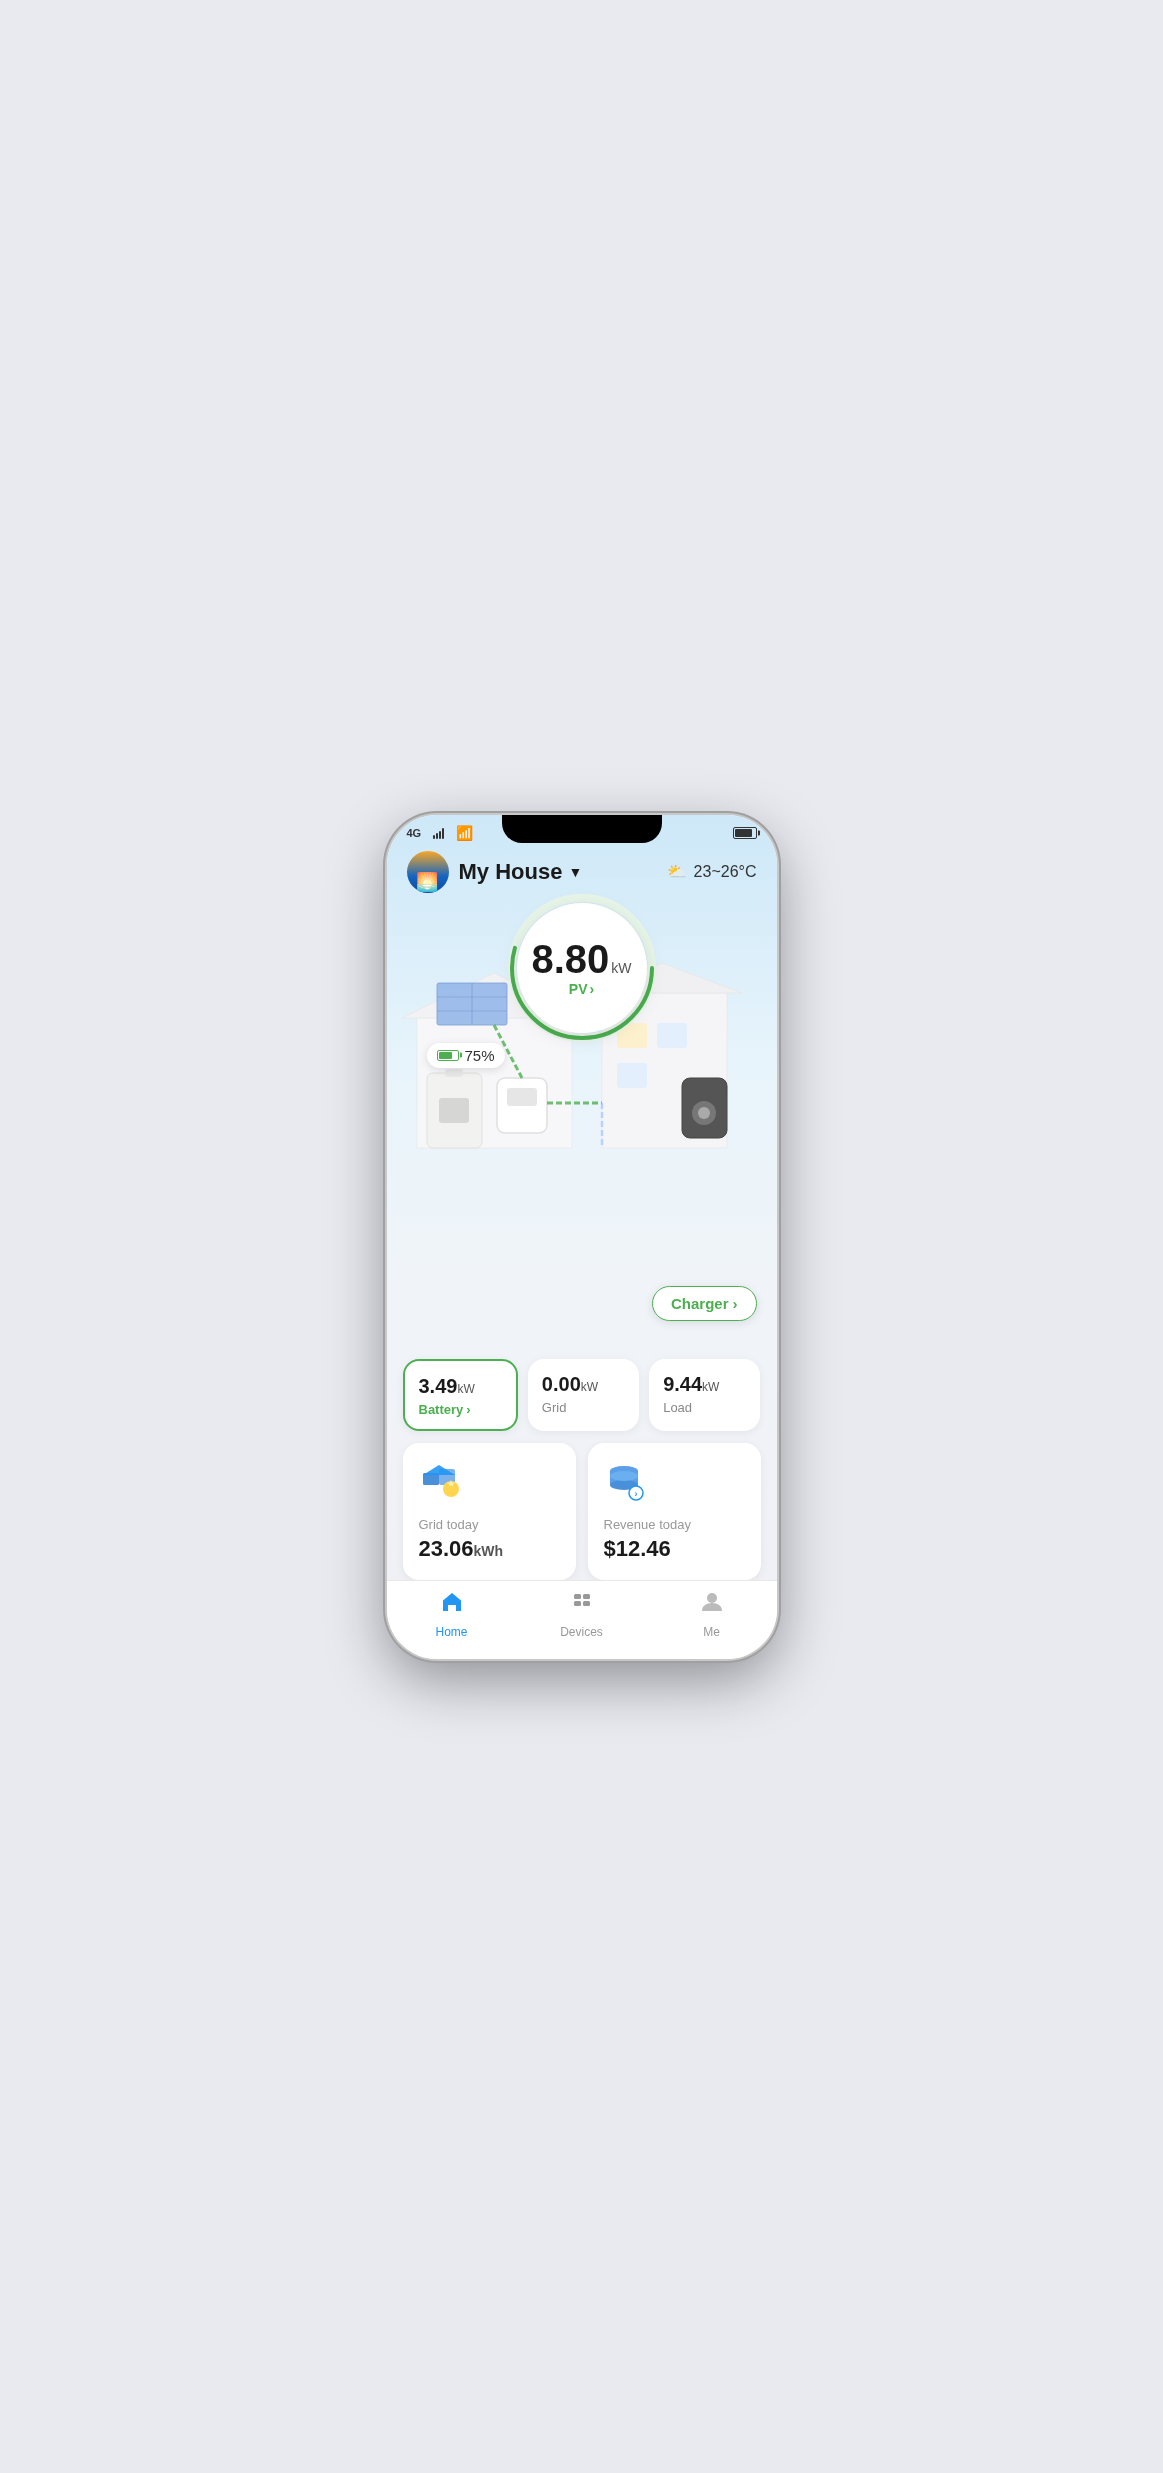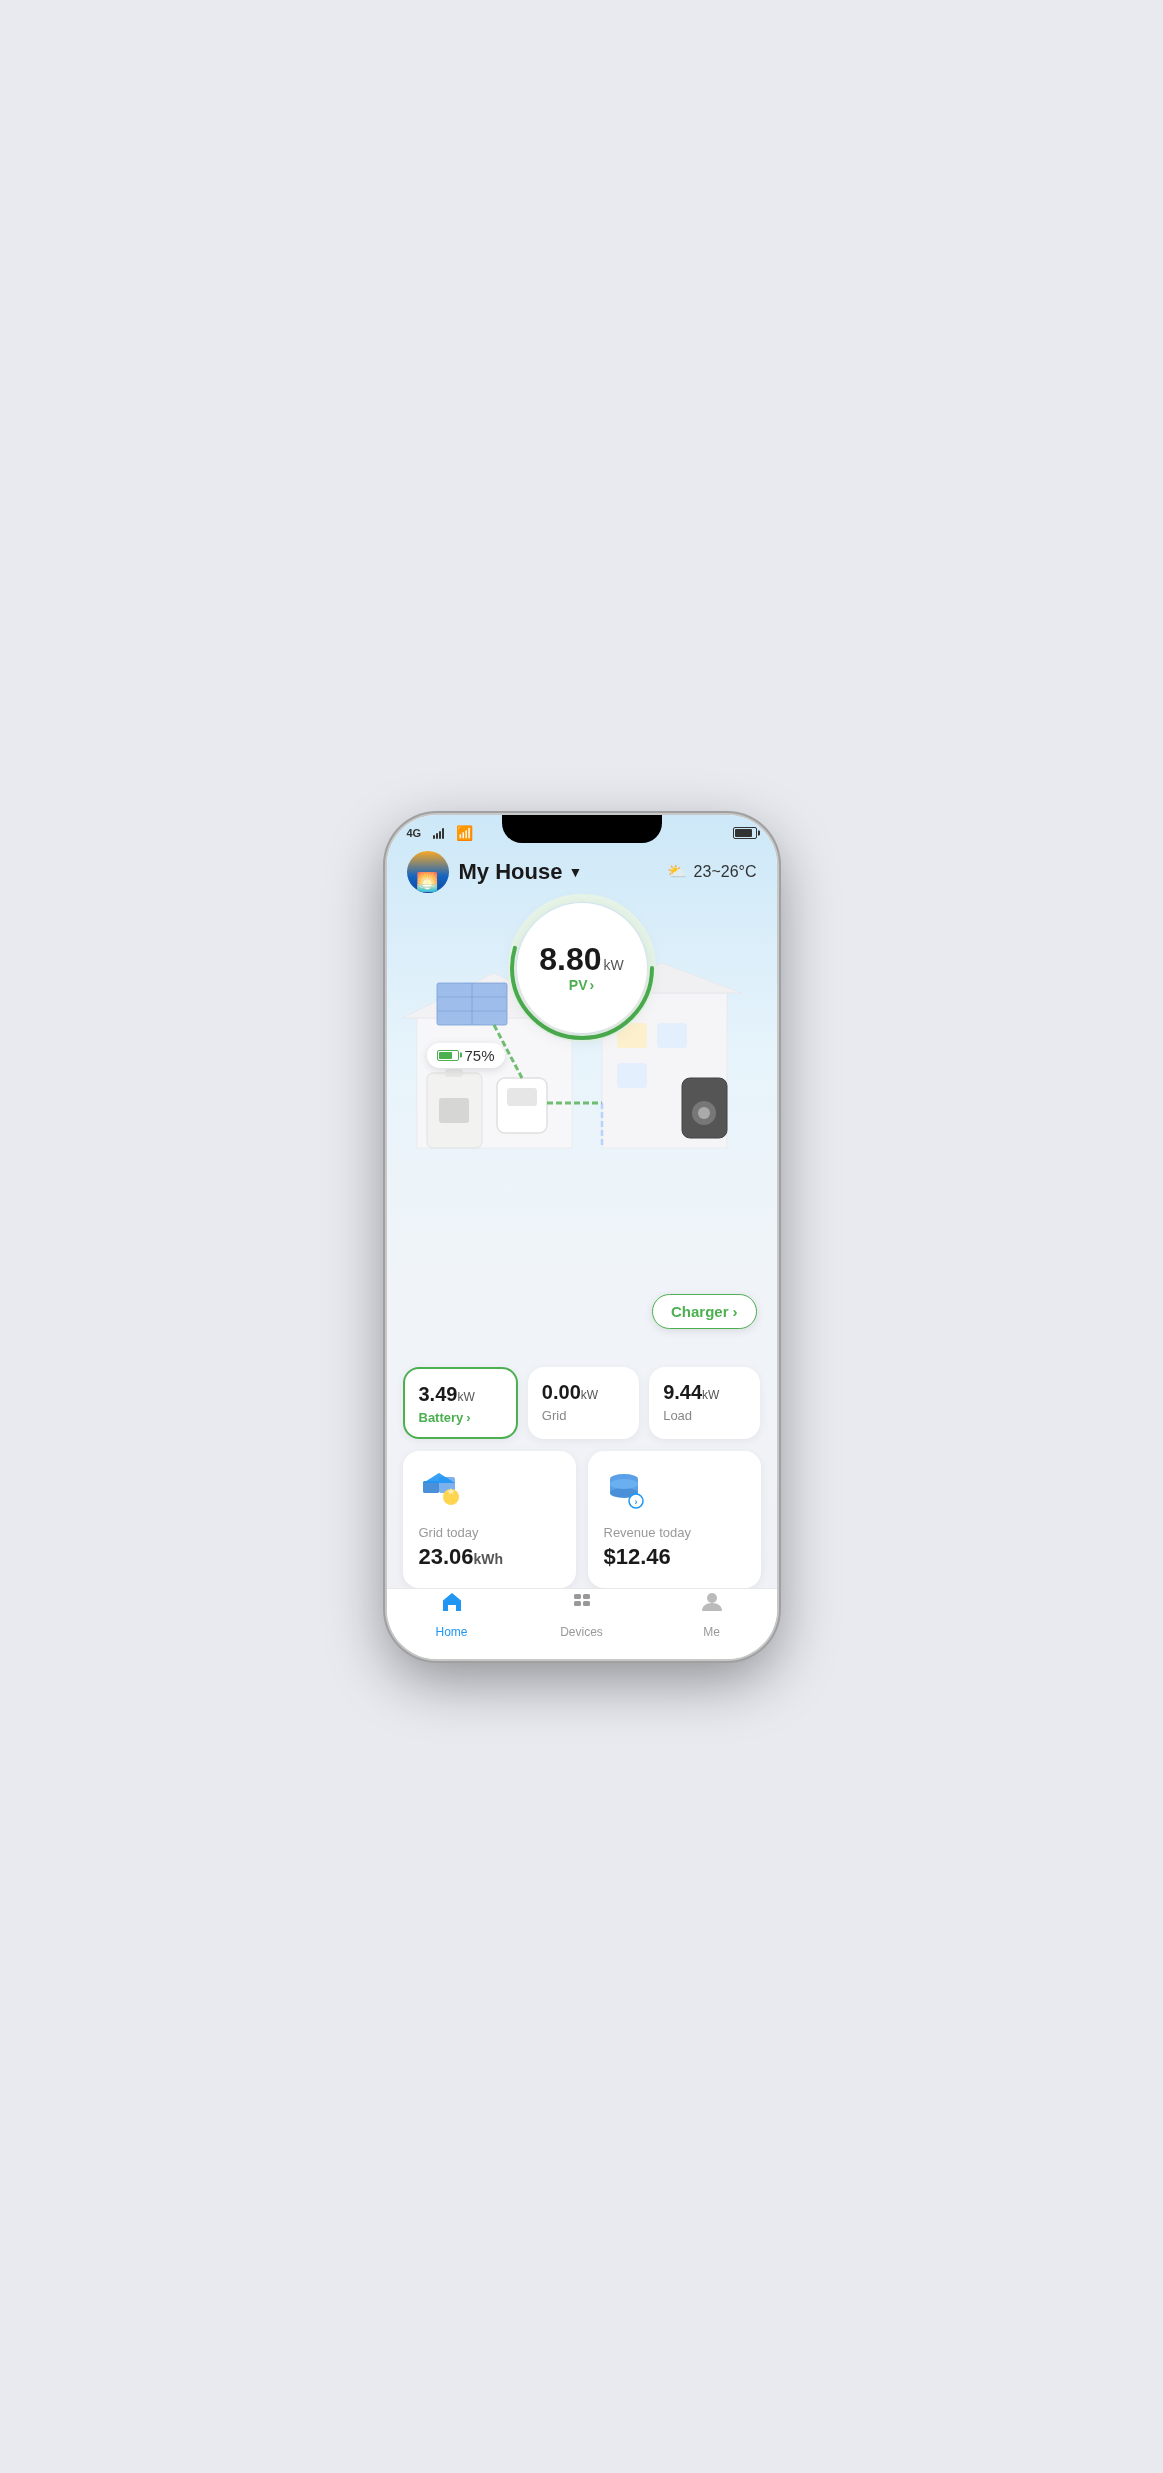--- a/index.html
+++ b/index.html
@@ -184,21 +184,21 @@
 
     .pv-gauge-ring {
       position: absolute;
       top: -12px;
       left: -12px;
       width: 154px;
       height: 154px;
     }
 
     .pv-value {
-      font-size: 32px;
+      font-size: 40px;
       font-weight: 800;
       color: #1a1a1a;
       line-height: 1;
     }
 
     .pv-unit {
       font-size: 14px;
       font-weight: 500;
       color: #555;
     }
@@ -382,21 +382,21 @@
       font-size: 16px;
       font-weight: 700;
       color: #1a1a1a;
     }
 
     
     .bottom-nav {
       display: flex;
       justify-content: space-around;
       align-items: center;
-      padding: 0 0 20px;
+      padding: 8px 0 20px;
       background: #fff;
       border-top: 1px solid #e8e8e8;
       flex-shrink: 0;
       margin-top: auto;
     }
 
     .nav-item {
       display: flex;
       flex-direction: column;
       align-items: center;

